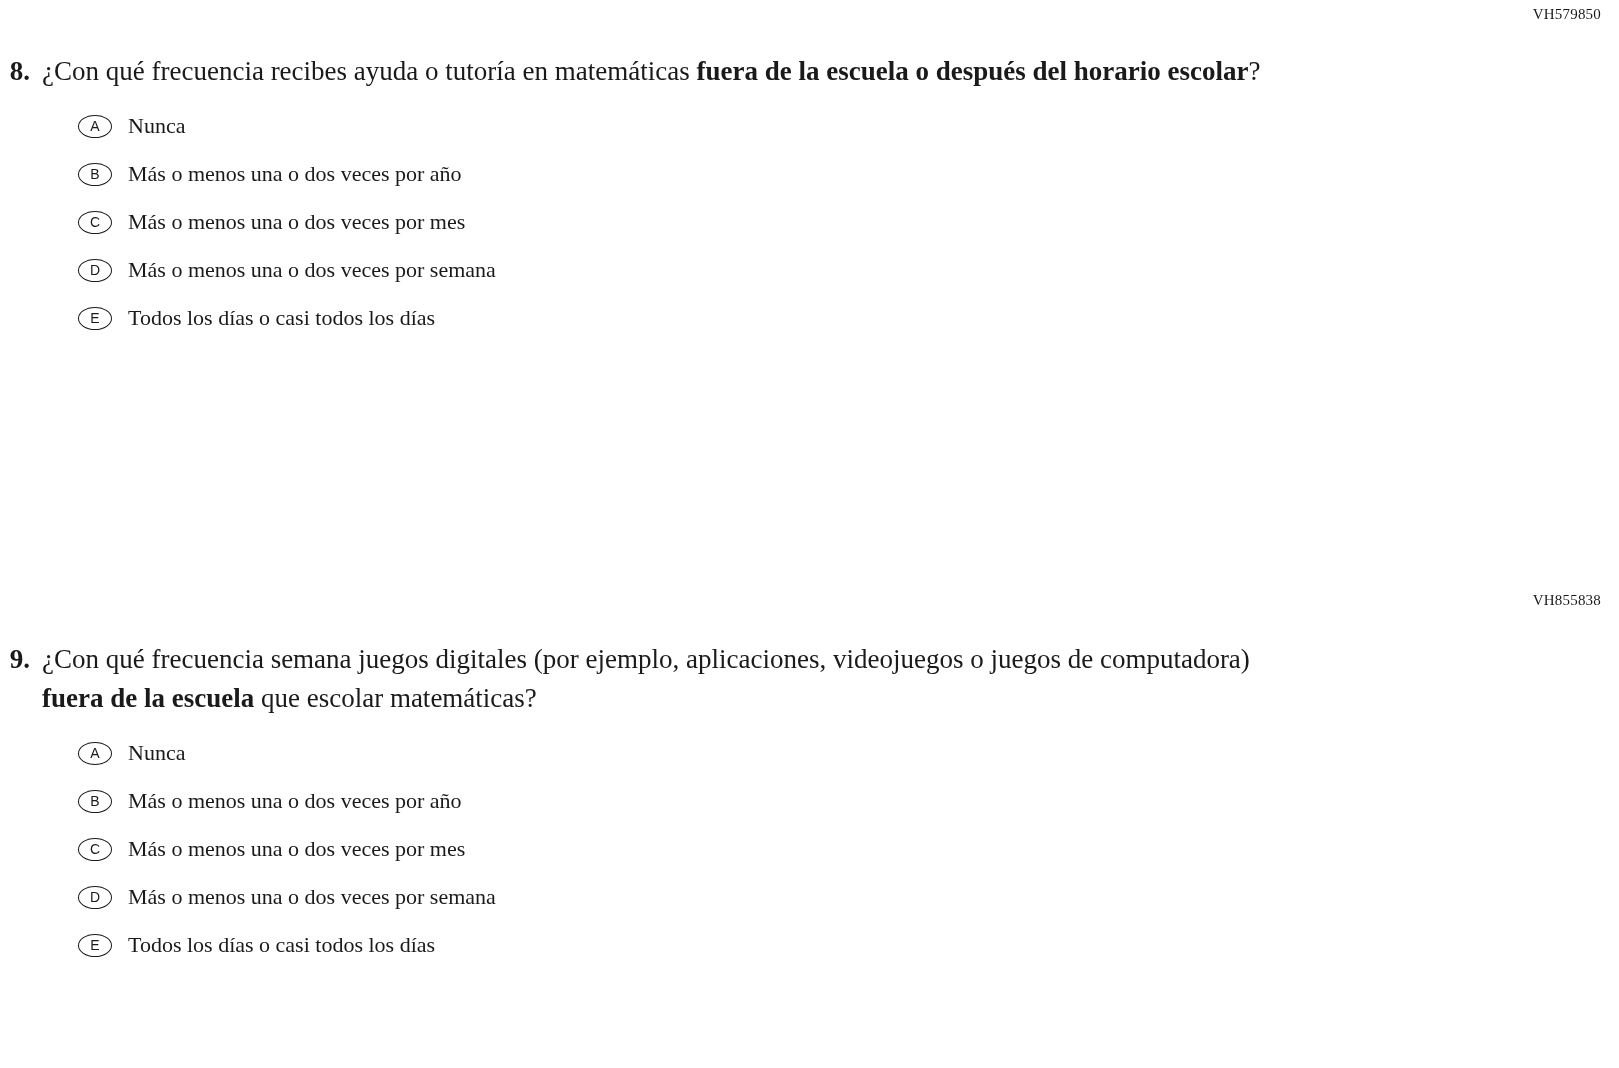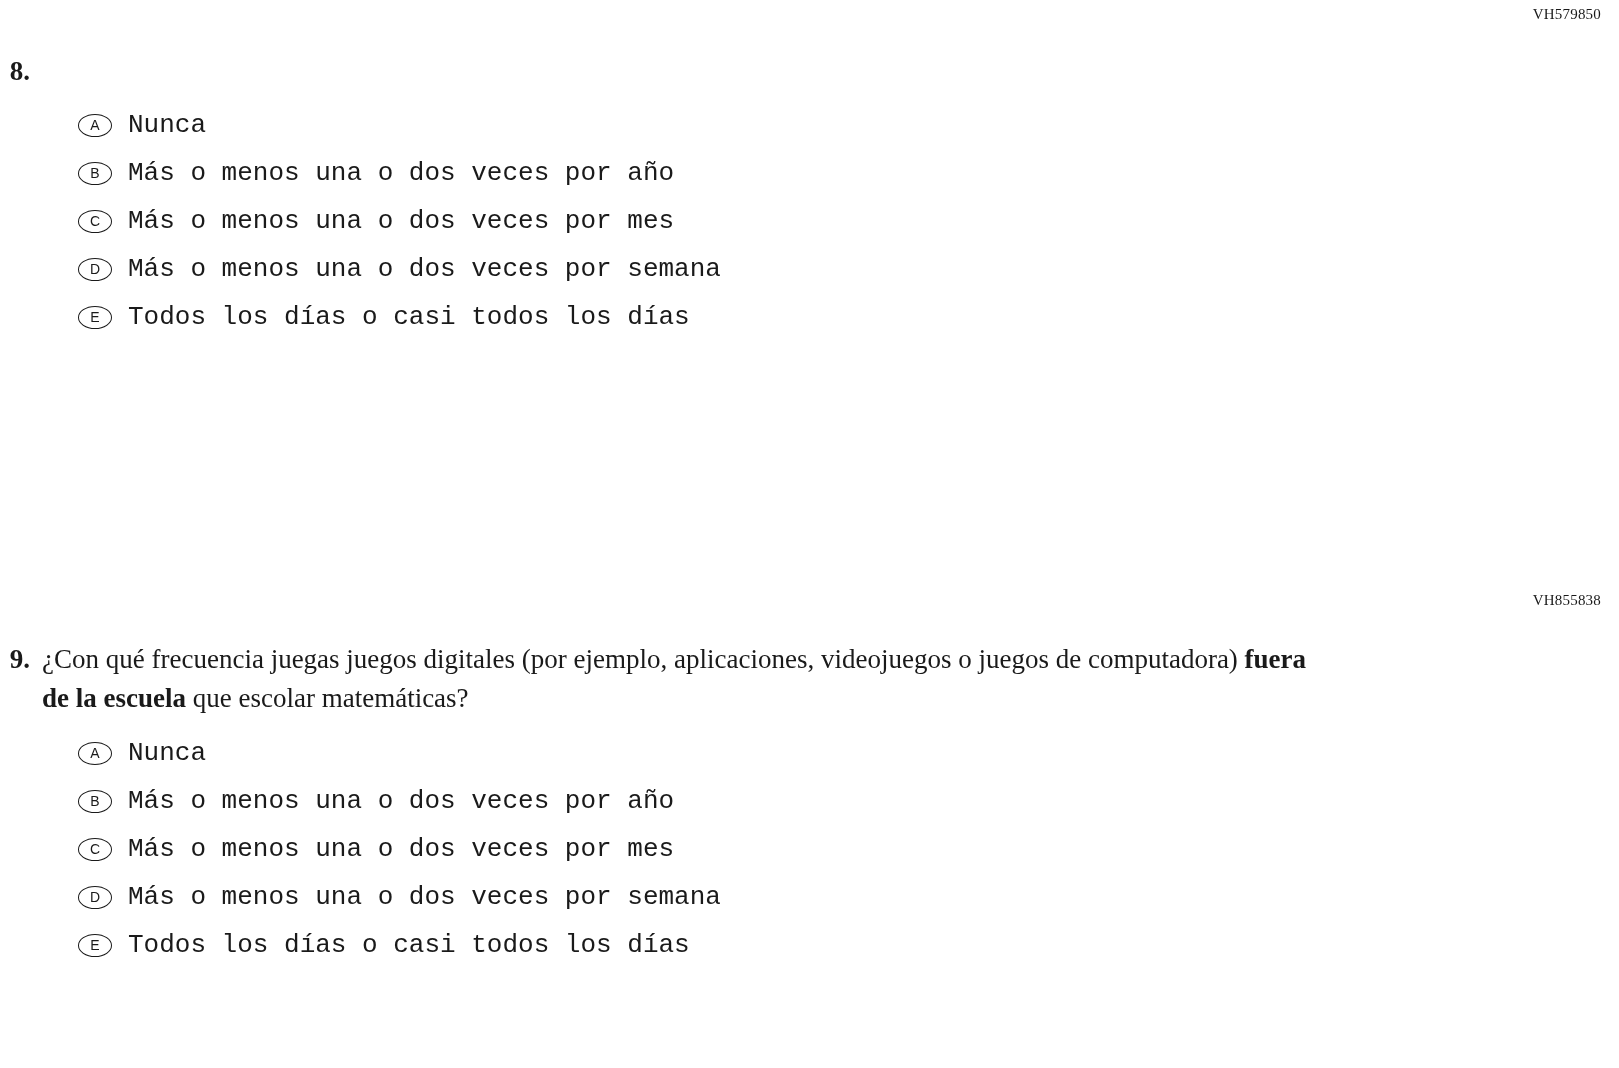--- a/index.html
+++ b/index.html
@@ -74,35 +74,35 @@
     display: flex;
     align-items: center;
     justify-content: center;
     font-size: 14px;
     font-family: "Liberation Sans", sans-serif;
     line-height: 1;
     margin-right: 16px;
     box-sizing: border-box;
   }
   .option-label {
-    font-size: 26px;
+    font-size: 22px;
     line-height: 34px;
-    font-family: Liberation Mono, monospace;
   }
 </style>
 </head>
 <body>
 
 <div class="page">
 
   <div class="item-code" style="top: 6px;">VH579850</div>
 
   <div class="question-block" id="q1" style="top: 52px;">
     <div class="q-row">
       <div class="q-number">8.</div>
+      <div class="q-text" id="q1text"><span>¿Con qué frecuencia recibes ayuda o tutoría en matemáticas </span><b>fuera de la escuela o después del horario escolar</b><span>?</span></div>
     </div>
     <div class="options" id="q1opts">
         <div class="option">
           <span class="bubble">A</span>
           <span class="option-label">Nunca</span>
         </div>
         <div class="option">
           <span class="bubble">B</span>
           <span class="option-label">Más o menos una o dos veces por año</span>
         </div>
@@ -119,21 +119,21 @@
           <span class="option-label">Todos los días o casi todos los días</span>
         </div>
       </div>
   </div>
 
   <div class="item-code" style="top: 592px; margin-left: 20px;">VH855838</div>
 
   <div class="question-block" id="q2" style="top: 640px;">
     <div class="q-row">
       <div class="q-number">9.</div>
-      <div class="q-text" id="q2text"><span>¿Con qué frecuencia juegas juegos digitales (por ejemplo, aplicaciones, videojuegos o juegos de computadora) </span><b>fuera de la escuela</b><span> que escolar matemáticas?</span></div>
+      <div class="q-text" id="q2text"><span>¿Con qué frecuencia semana juegos digitales (por ejemplo, aplicaciones, videojuegos o juegos de computadora) </span><b>fuera de la escuela</b><span> que escolar matemáticas?</span></div>
     </div>
     <div class="options" id="q2opts">
         <div class="option">
           <span class="bubble">A</span>
           <span class="option-label">Nunca</span>
         </div>
         <div class="option">
           <span class="bubble">B</span>
           <span class="option-label">Más o menos una o dos veces por año</span>
         </div>

